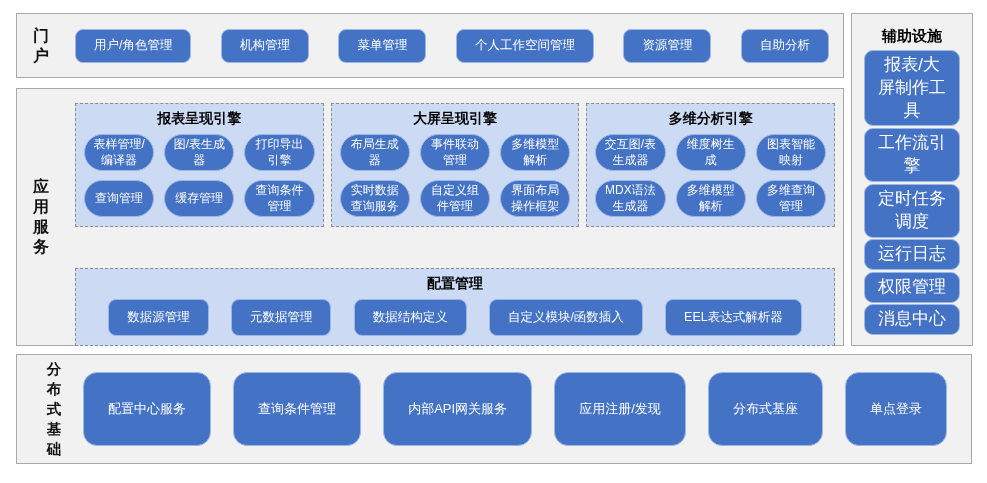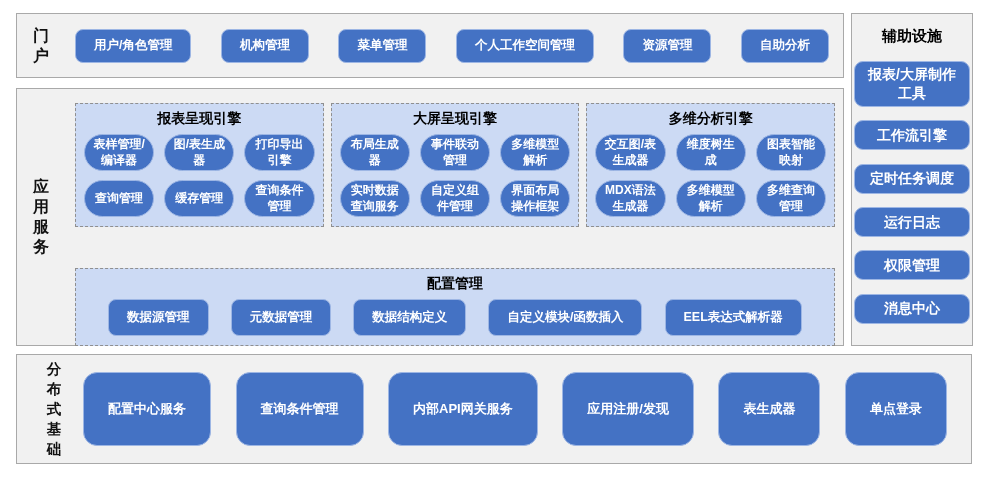--- a/index.html
+++ b/index.html
@@ -7,21 +7,21 @@
           font-family:"Liberation Sans","DejaVu Sans",sans-serif;overflow:hidden;}
   .panel{position:absolute;background:#f1f1f1;border:1px solid #a9a9a9;box-sizing:border-box;}
 
   
   .vlabel{width:20px;font-weight:bold;font-size:16px;line-height:1.25;color:#111;
           word-break:break-all;text-align:center;flex:0 0 auto;}
 
   
   .btn{background:#4472C4;color:#fff;border:1px solid #9db6e4;border-radius:8px;
        font-family:inherit;font-size:12.5px;display:flex;align-items:center;justify-content:center;
-       cursor:pointer;box-sizing:border-box;padding:0 18px;font-weight:bold;}
+       cursor:pointer;box-sizing:border-box;padding:0 18px;}
 
   
   .portal{left:16px;top:13px;width:828px;height:65px;display:flex;align-items:center;}
   .portal .vlabel{margin-left:14px;}
   .btn-row{flex:1;display:flex;justify-content:space-between;align-items:center;margin:0 14px 0 24px;}
   .portal .btn{height:34px;}
 
   
   .app{left:16px;top:88px;width:828px;height:258px;display:flex;}
   .app .vlabel{margin-left:14px;align-self:center;}
@@ -36,21 +36,21 @@
   .config{margin-top:9px;flex:1;background:#ccdaf4;border:1.5px dashed #8f8f8f;
           display:flex;flex-direction:column;padding:3px 10px 9px;box-sizing:border-box;}
   .config-row{flex:1;display:flex;justify-content:space-evenly;align-items:center;}
   .config-btn{height:37px;white-space:nowrap;border-radius:8px;font-size:12.5px;}
 
   
   .aux{left:851px;top:13px;width:122px;height:333px;display:flex;flex-direction:column;align-items:center;}
   .aux-title{font-weight:bold;font-size:15px;margin-top:13px;color:#000;}
   .aux-col{flex:1;width:100%;display:flex;flex-direction:column;justify-content:space-evenly;
            align-items:center;padding:2px 0 8px;box-sizing:border-box;}
-  .aux-btn{width:116px;min-height:30px;border-radius:9px;font-size:14px;line-height:1.35;
+  .aux-btn{width:96px;min-height:30px;border-radius:9px;font-size:17px;line-height:1.35;
            padding:3px 12px;word-break:break-all;}
 
   
   .foundation{left:16px;top:354px;width:956px;height:110px;display:flex;align-items:center;}
   .found-label{width:18px;margin-left:28px;font-weight:bold;font-size:14.5px;line-height:1.38;
                color:#111;word-break:break-all;text-align:center;flex:0 0 auto;}
   .found-row{flex:1;display:flex;justify-content:space-between;align-items:center;margin:0 24px 0 20px;}
   .found-btn{height:74px;border-radius:14px;font-size:13px;padding:0 24px;white-space:nowrap;}
 </style>
 </head>
@@ -138,18 +138,18 @@
     </div>
   </section>
 
   <section class="panel foundation">
     <div class="found-label">分布式基础</div>
     <div class="found-row">
       <button class="btn found-btn">配置中心服务</button>
       <button class="btn found-btn">查询条件管理</button>
       <button class="btn found-btn">内部API网关服务</button>
       <button class="btn found-btn">应用注册/发现</button>
-      <button class="btn found-btn">表生成器</button>
+      <button class="btn found-btn">分布式基座</button>
       <button class="btn found-btn">单点登录</button>
     </div>
   </section>
 
 </div>
 
 </body></html>

